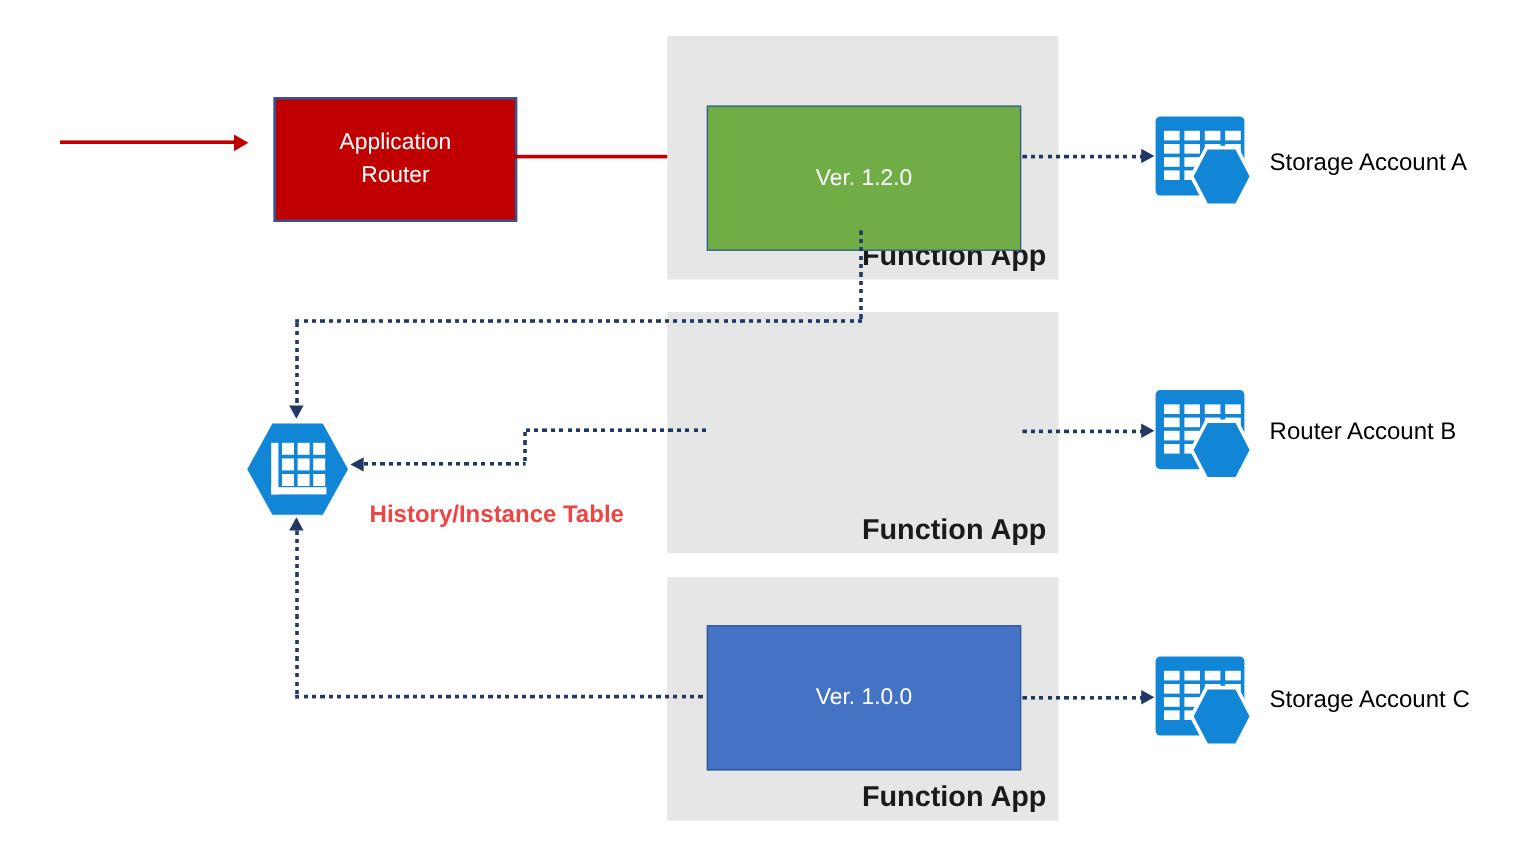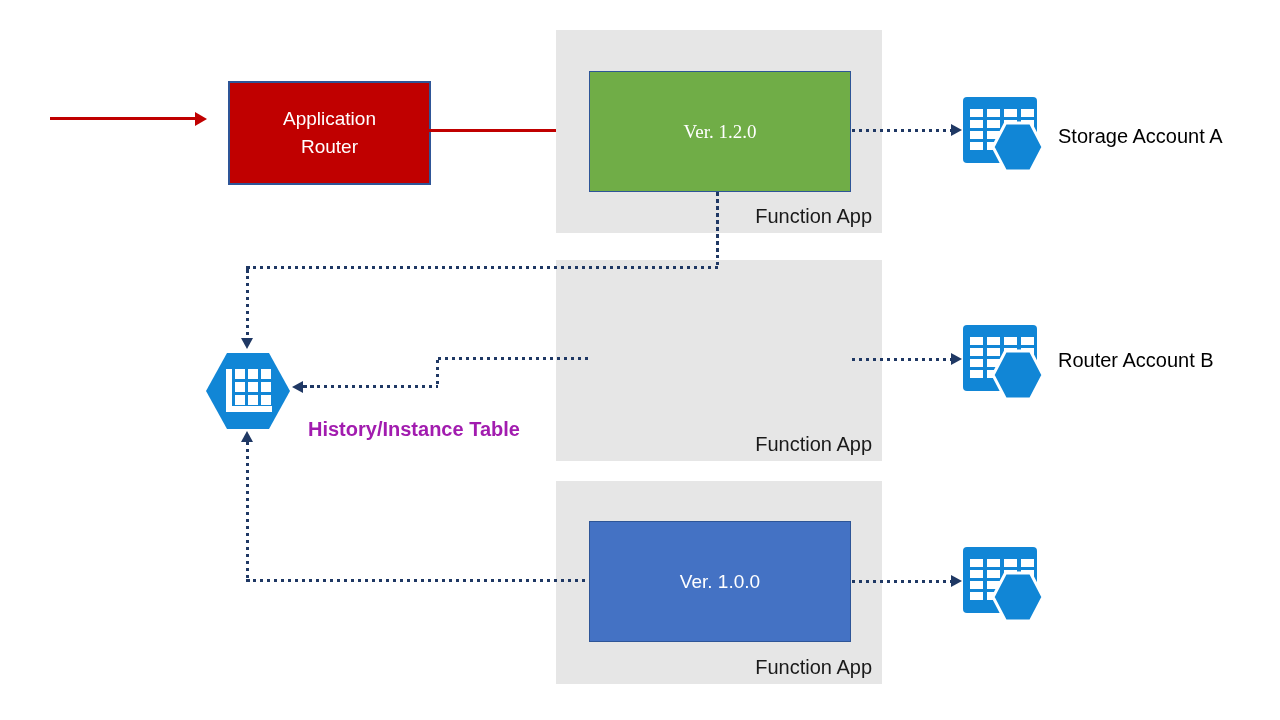--- a/index.html
+++ b/index.html
@@ -22,29 +22,29 @@
   .navy-head-down{width:0;height:0;border-left:6px solid transparent;border-right:6px solid transparent;border-top:11px solid var(--dotted-line);}
   .navy-head-up{width:0;height:0;border-left:6px solid transparent;border-right:6px solid transparent;border-bottom:11px solid var(--dotted-line);}
   
   .router{
     left:207px;top:81px;width:203px;height:104px;background:var(--router-fill);
     border:2px solid var(--box-border);box-sizing:border-box;
     display:flex;align-items:center;justify-content:center;margin-left:21px;
   }
   .router-label{color:#fff;font-size:19px;line-height:1.45;text-align:center;max-width:130px;}
   .container{left:556px;width:326px;background:var(--container-gray);}
-  .container-label{position:absolute;right:10px;bottom:5px;font-size:20px;color:var(--label-text);}
+  .container-label{position:absolute;right:10px;bottom:5px;font-size:24px;color:var(--label-text);font-weight:bold;}
   .vbox{
     left:589px;width:262px;height:121px;border:1.5px solid var(--box-border);box-sizing:border-box;
     display:flex;align-items:center;justify-content:center;color:#fff;font-size:19px;
   }
   .v-green{background:var(--version-green);}
   .v-blue{background:var(--version-blue);}
   .storage-label{font-size:20px;font-weight:normal;color:#000;white-space:nowrap;line-height:24px;}
-  .history-label{font-size:20px;font-weight:bold;color:#a21caf;white-space:nowrap;line-height:24px;}
+  .history-label{font-size:20px;font-weight:bold;color:#ef4444;white-space:nowrap;line-height:24px;}
 </style>
 </head>
 <body>
 
 <div id="stage" style="--router-fill: #C00000; --version-green: #70AD47; --version-blue: #4472C4; --box-border: #2E5597; --container-gray: #E6E6E6; --red-arrow: #C00000; --dotted-line: #1F3864; --icon-blue: #1186D6; --label-text: #1A1A1A;">
 
   <div class="abs red-line" style="left:50px;top:117px;width:147px;"></div>
   <div class="abs red-head-right" style="left:195px;top:112px;"></div>
 
   <div class="abs router">
@@ -57,21 +57,21 @@
   <div class="abs container" style="top:30px;height:203px;">
     <div class="container-label">Function App</div>
   </div>
   <div class="abs container" style="top:260px;height:201px;">
     <div class="container-label">Function App</div>
   </div>
   <div class="abs container" style="top:481px;height:203px;">
     <div class="container-label">Function App</div>
   </div>
 
-  <div class="abs vbox v-green" style="top:71px;font-family:Liberation Serif, serif;">
+  <div class="abs vbox v-green" style="top:88px;">
     <span>Ver. 1.2.0</span>
   </div>
   <div class="abs vbox v-blue" style="top:521px;text-align:center;">
     <span>Ver. 1.0.0</span>
   </div>
 
   <div class="abs dot-h" style="left:852px;top:129px;width:100px;"></div>
   <div class="abs navy-head-right" style="left:951px;top:124px;"></div>
 
   <div class="abs dot-h" style="left:852px;top:358px;width:100px;"></div>
@@ -170,14 +170,15 @@
       <rect x="10" y="37" width="13" height="8"></rect>
         <rect x="27" y="37" width="13" height="8"></rect>
         <rect x="44" y="37" width="13" height="8"></rect>
         <rect x="61" y="37" width="13" height="8"></rect>
       <rect x="10" y="48" width="13" height="8"></rect>
         <rect x="27" y="48" width="13" height="8"></rect>
         <rect x="44" y="48" width="13" height="8"></rect>
     </g>
     <polygon points="33,53 45.5,29 70.5,29 83,53 70.5,77 45.5,77" style="fill:var(--icon-blue)" stroke="#fff" stroke-width="3"></polygon>
   </svg>
+  <div class="abs storage-label" style="left:1058px;top:571px;">Storage Account C</div>
 
 </div>
 
 </body></html>

